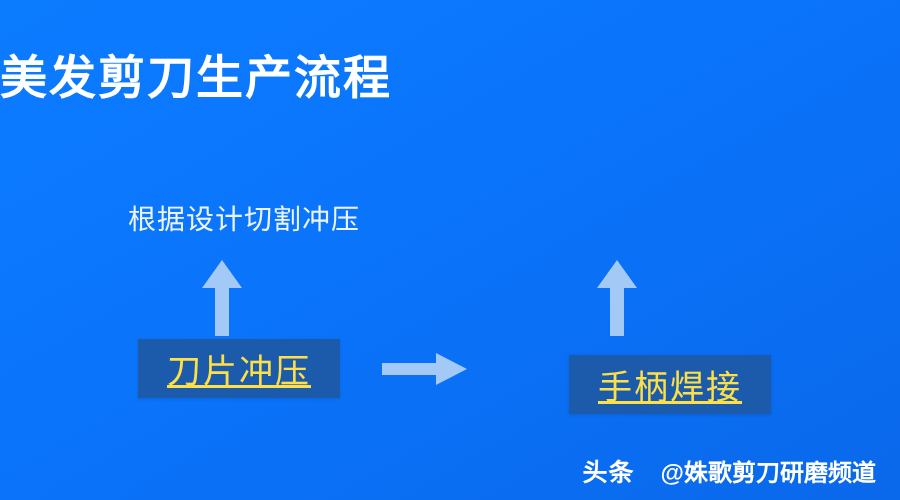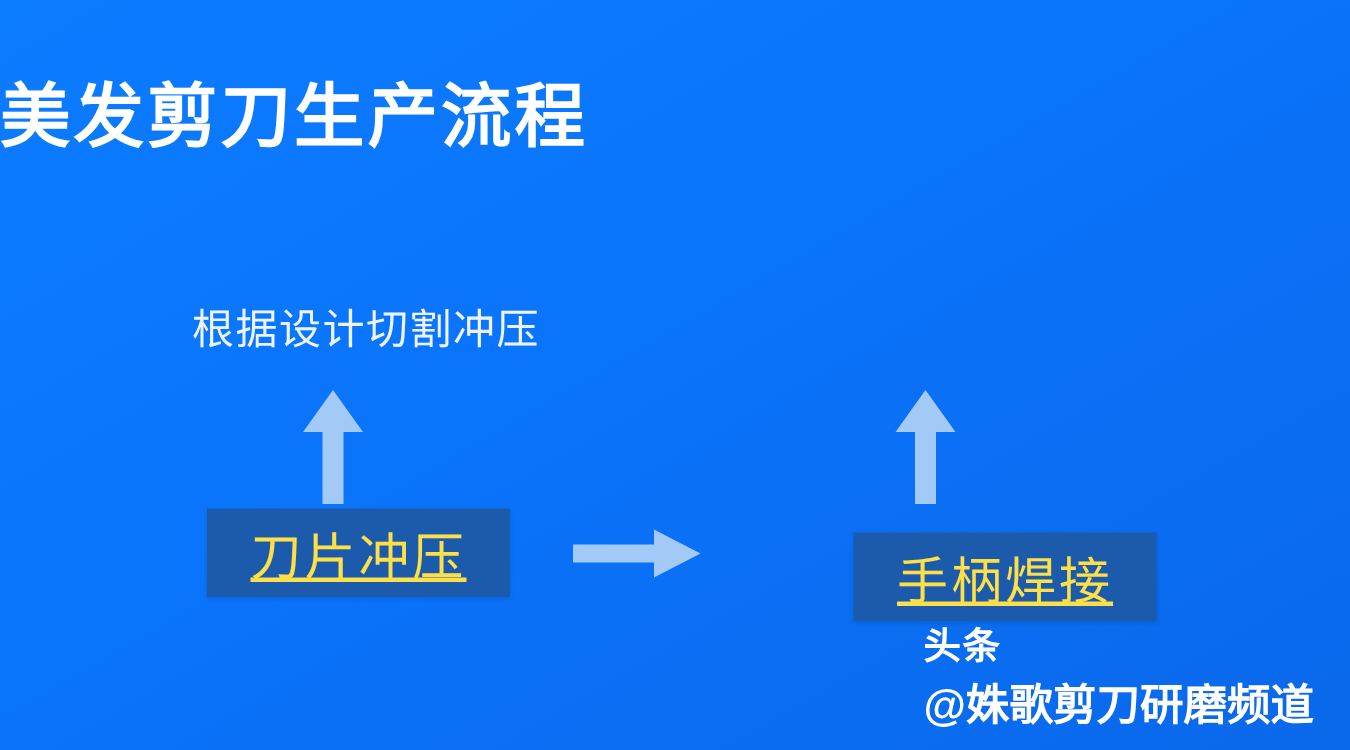--- a/index.html
+++ b/index.html
@@ -98,31 +98,30 @@
 
   
   .watermark {
     position: absolute;
     right: 24px;
     bottom: 12px;
     display: flex;
     align-items: baseline;
     color: #ffffff;
     white-space: nowrap;
-    flex-direction: column;
   }
   .wm-brand {
     font-size: 25px;
     font-weight: bold;
     letter-spacing: 1px;
   }
   .wm-handle {
-    font-size: 29px;
+    font-size: 24px;
     font-weight: bold;
-    margin-left: 6px;
+    margin-left: 26px;
     letter-spacing: 0px;
   }
 </style>
 </head>
 <body>
 
 <div id="slide">
 
   <div class="title">美发剪刀生产流程</div>
 

